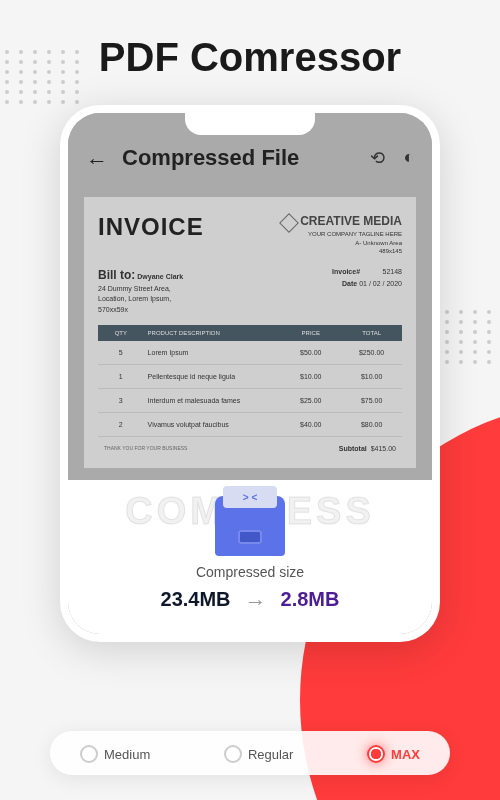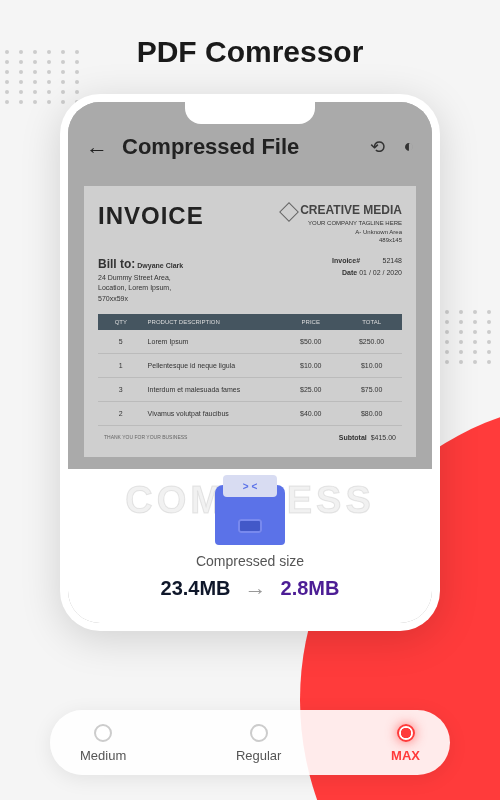--- a/index.html
+++ b/index.html
@@ -40,21 +40,21 @@
       z-index: 0;
     }
     .dot {
       width: 4px;
       height: 4px;
       background: #ccc;
       border-radius: 50%;
     }
     .main-title {
       text-align: center;
-      font-size: 30px;
+      font-size: 40px;
       font-weight: 700;
       color: #1a1a1a;
       padding: 35px 0 25px;
       position: relative;
       z-index: 1;
     }
     .phone-frame {
       position: relative;
       width: 380px;
       margin: 0 auto;
@@ -246,21 +246,21 @@
       border-radius: 40px;
       padding: 14px 30px 12px;
       display: flex;
       justify-content: space-between;
       z-index: 5;
       box-shadow: 0 4px 20px rgba(0,0,0,0.08);
     }
     .level-option {
       text-align: center;
       display: flex;
-      flex-direction: column;
+      flex-direction: row;
       align-items: center;
       gap: 6px;
     }
     .level-radio {
       width: 18px;
       height: 18px;
       border: 2px solid #ccc;
       border-radius: 50%;
       background: #fff;
     }

